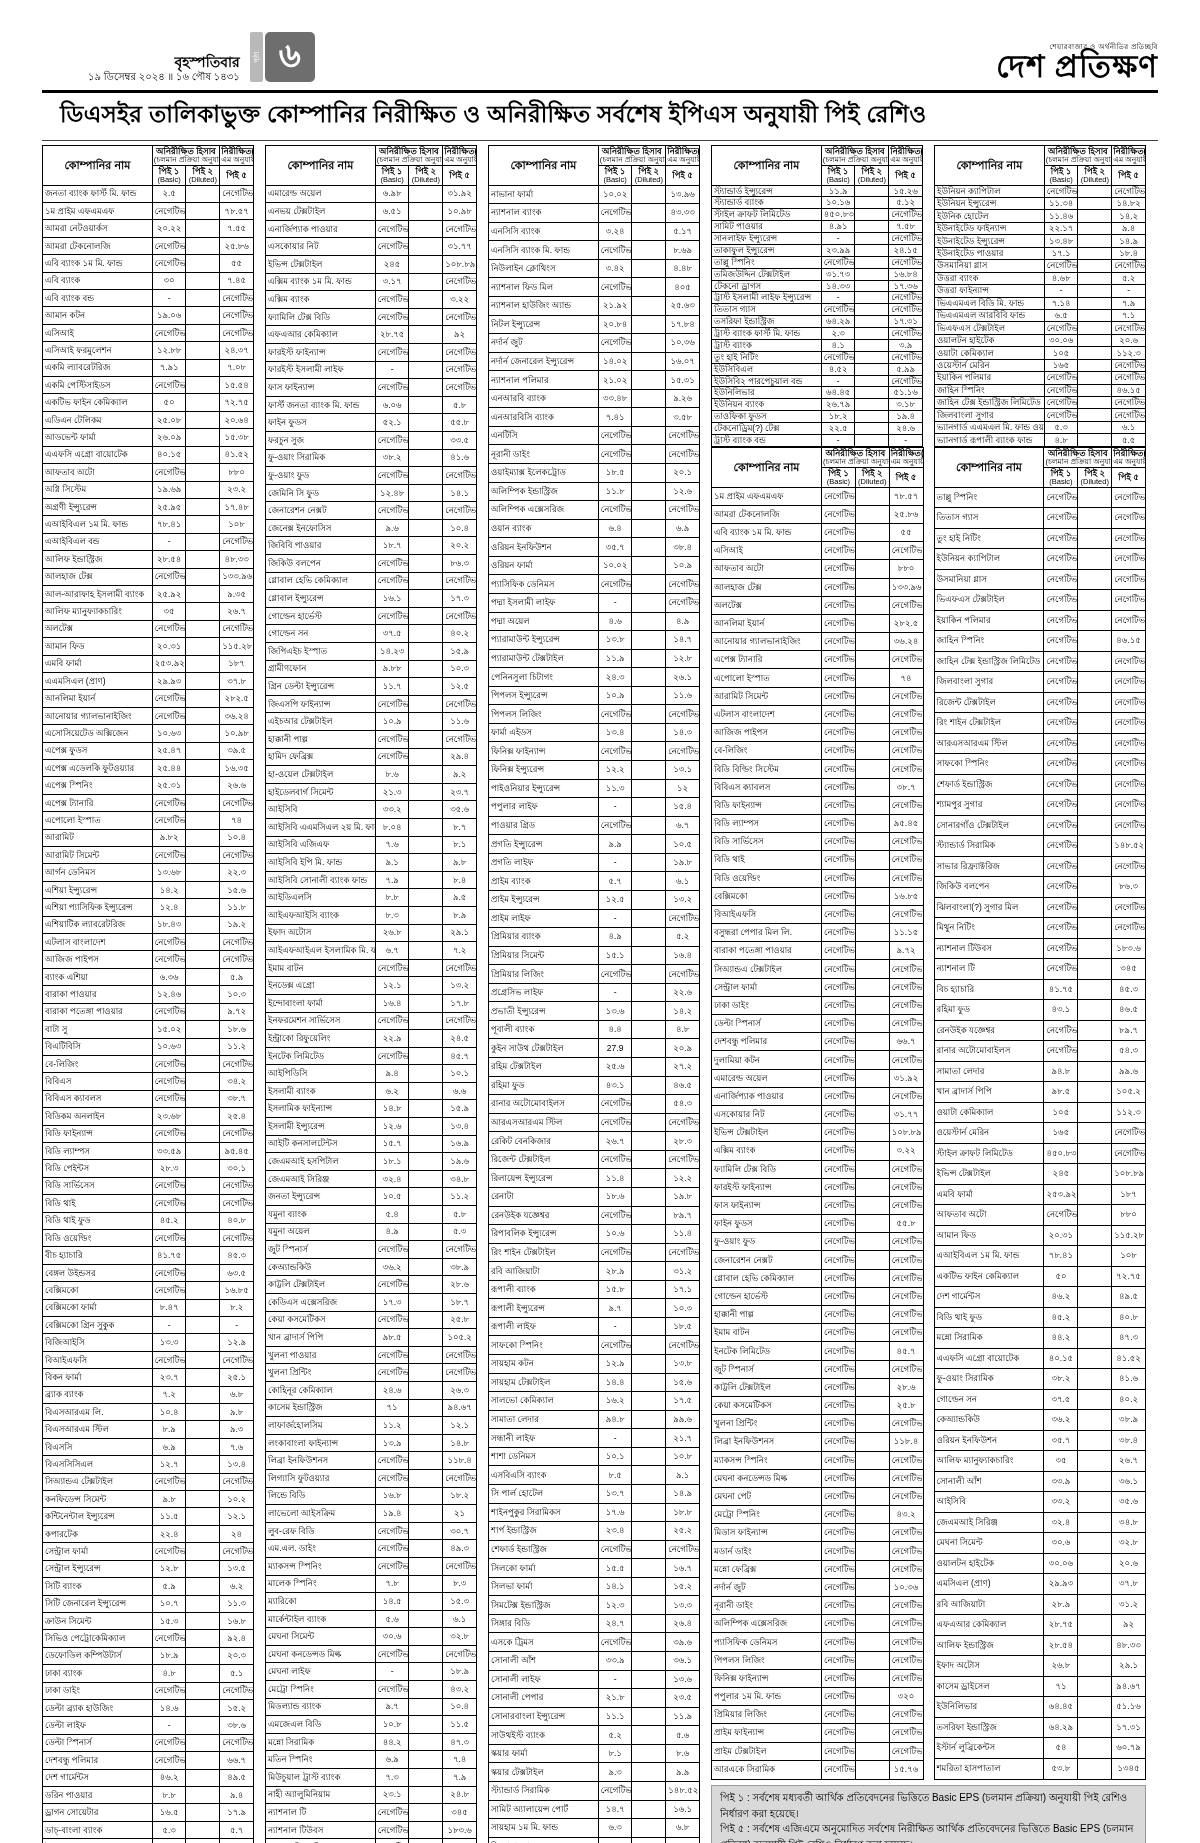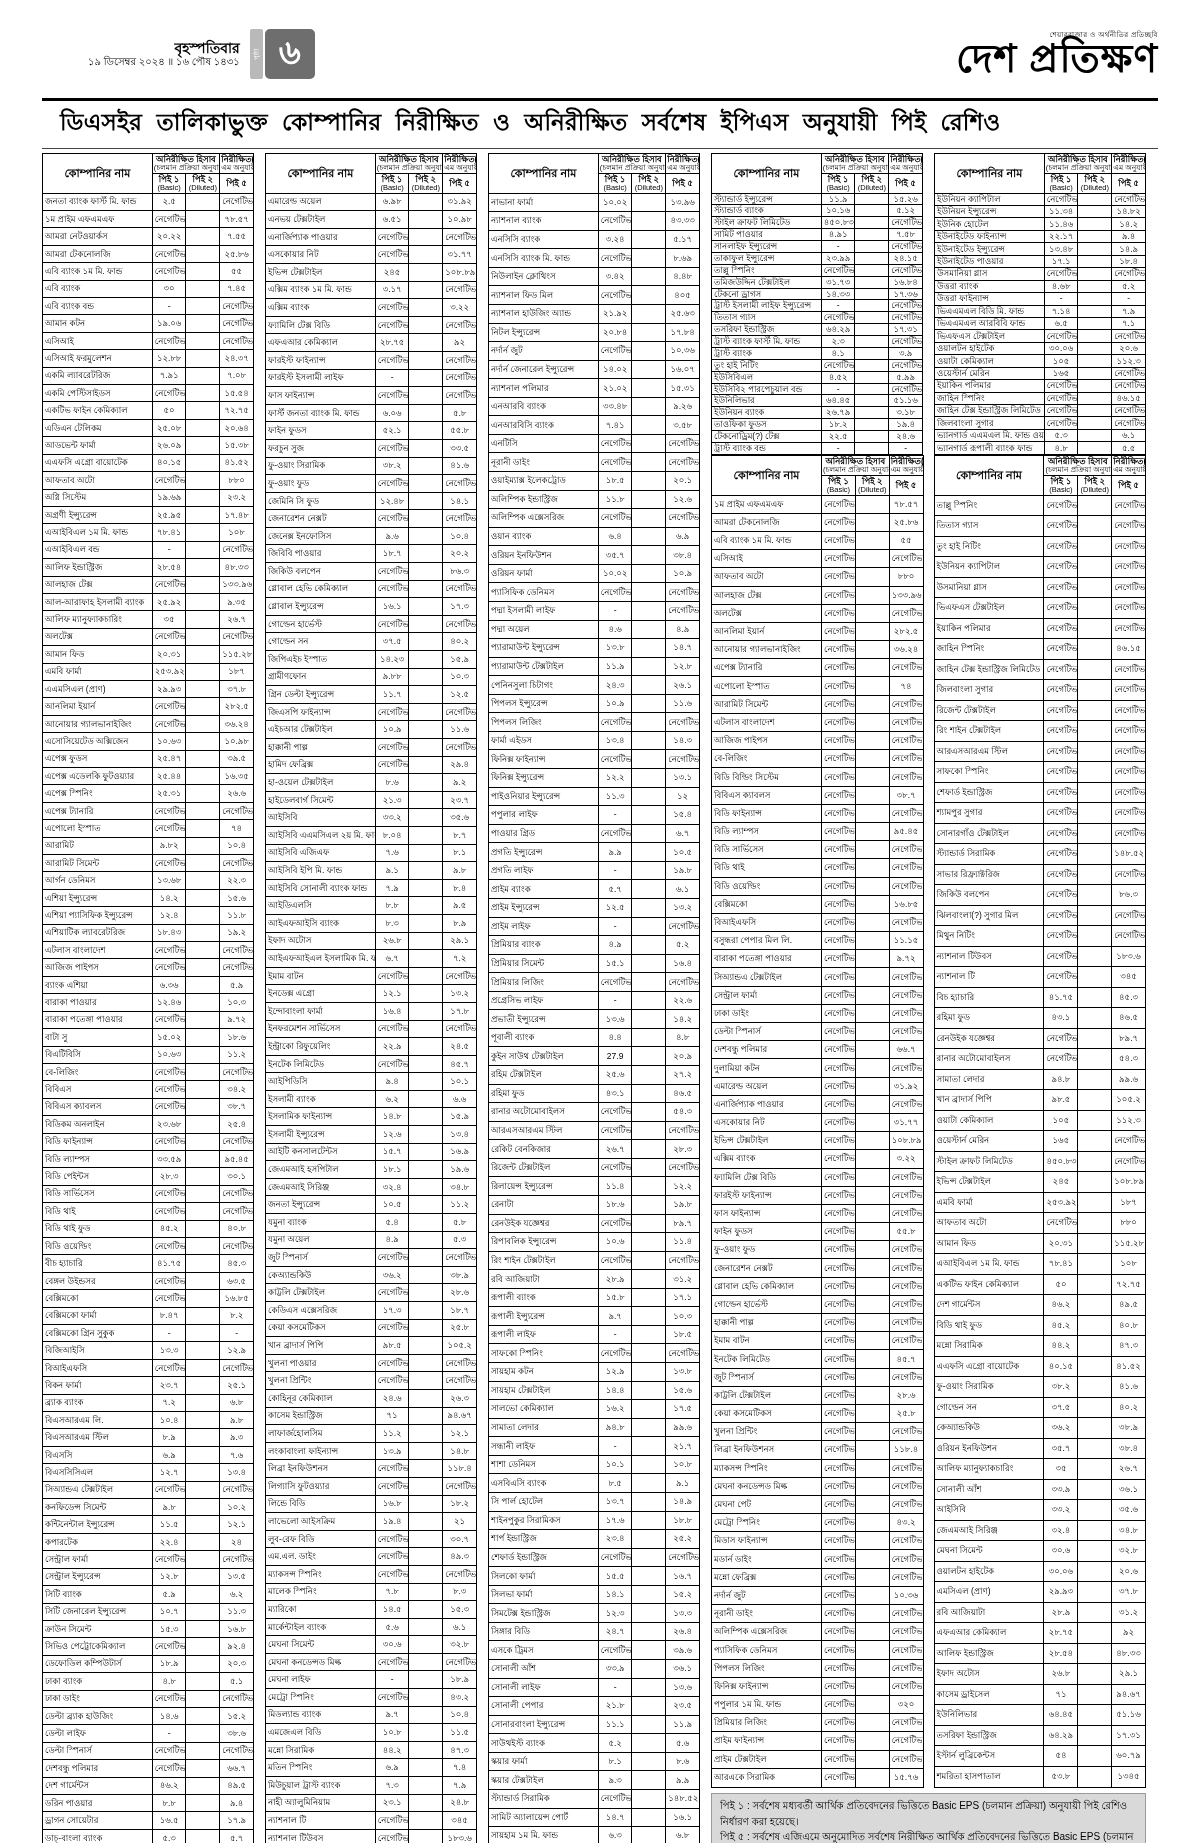--- a/index.html
+++ b/index.html
@@ -1,33 +1,33 @@
 <!DOCTYPE html>
 <html><head>
 <meta charset="utf-8">
 <style>
   html,body{margin:0;padding:0;background:#e8e8e8;}
   .page{position:relative;width:1200px;height:1843px;background:#ffffff;color:#000;
         font-family:"Liberation Sans","DejaVu Sans",sans-serif;overflow:hidden;}
   
-  .masthead{height:56px;margin:26px 42px 16px 42px;display:flex;align-items:center;}
+  .masthead{height:56px;margin:26px 42px 8px 42px;display:flex;align-items:flex-end;}
   .date-block{text-align:right;margin-left:46px;line-height:1.15;}
   .date-day{font-weight:bold;font-size:14px;}
   .date-line{font-size:10px;}
   .page-badge{display:flex;align-items:stretch;margin-left:10px;height:50px;}
   .badge-tab{width:13px;background:#b9b9b9;color:#fff;font-size:7px;display:flex;align-items:center;justify-content:center;
              writing-mode:vertical-rl;transform:rotate(180deg);border-radius:2px;}
   .badge-num{width:50px;background:#6e6e6e;color:#fff;font-size:34px;font-weight:bold;display:flex;align-items:center;justify-content:center;border-radius:5px;margin-left:2px;}
   .section-title{font-size:27px;font-weight:bold;margin:0 0 0 16px;letter-spacing:.5px;}
   .logo-block{margin-left:auto;text-align:right;line-height:1;}
   .logo-tagline{font-size:7px;letter-spacing:.5px;margin-bottom:1px;}
-  .logo-name{font-size:39px;font-weight:900;letter-spacing:1px;}
+  .logo-name{font-size:31px;font-weight:900;letter-spacing:1px;}
   
   .headline{margin:5px 42px 0 42px;border-top:3px solid #000;border-bottom:1px solid #444;
-            font-size:23px;font-weight:bold;padding:3px 4px 5px 18px;letter-spacing:.3px;font-family:Liberation Mono, monospace;}
+            font-size:23px;font-weight:bold;padding:3px 4px 5px 18px;letter-spacing:.3px;}
   
   .content{margin:4px 42px 0 42px;height:1712px;display:flex;gap:11px;}
   .pe-col{width:212px;flex:none;}
   .pe-col table{height:100%;}
   .right-block{width:435px;flex:none;display:flex;flex-direction:column;}
   .top-tables{height:302px;display:flex;gap:11px;}
   .top-tables .pe-host{flex:1;}
   .pe-host table{height:100%;}
   .margin-title{margin:4px 0 3px 0;background:#c9c9c9;font-size:21px;font-weight:bold;text-align:center;
                 padding:3px 0 4px 0;letter-spacing:1px;}

